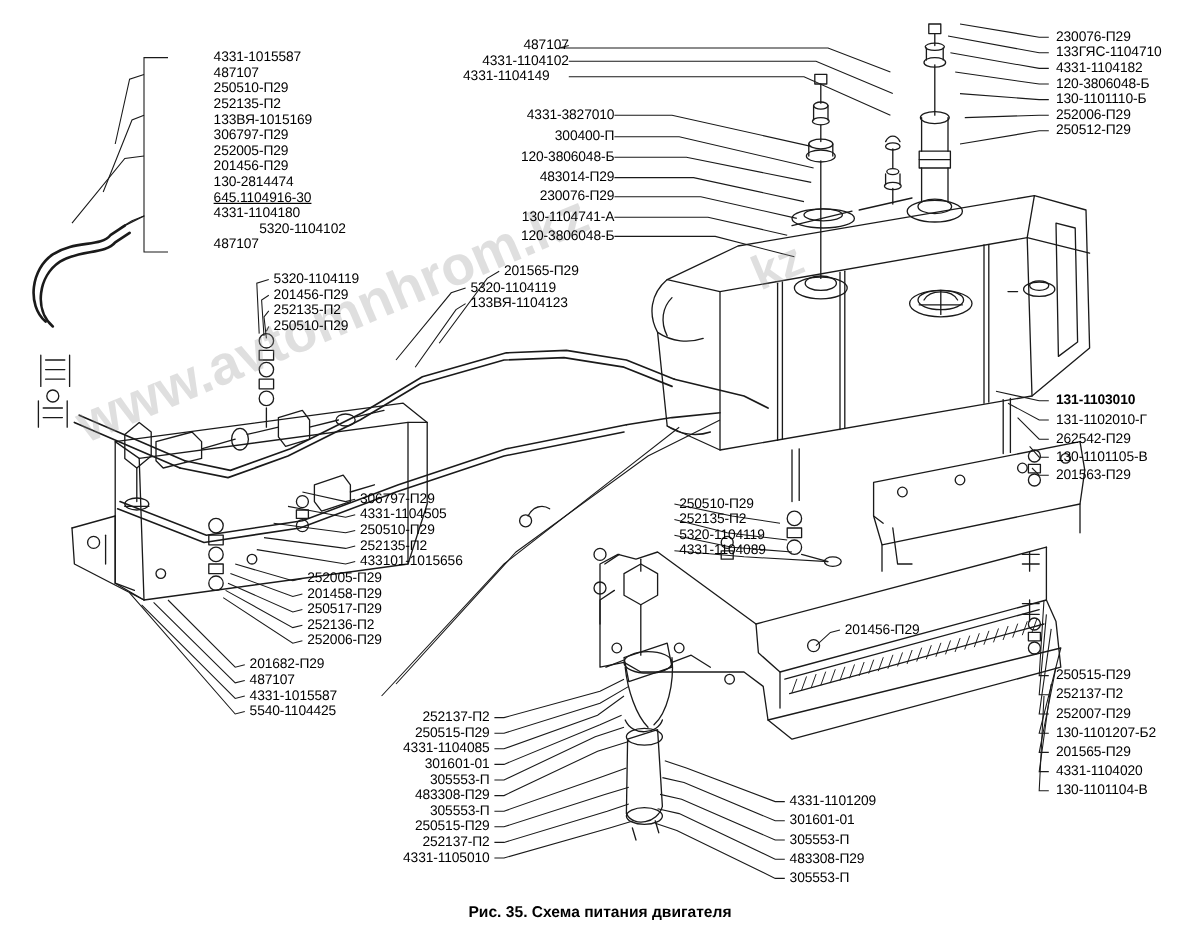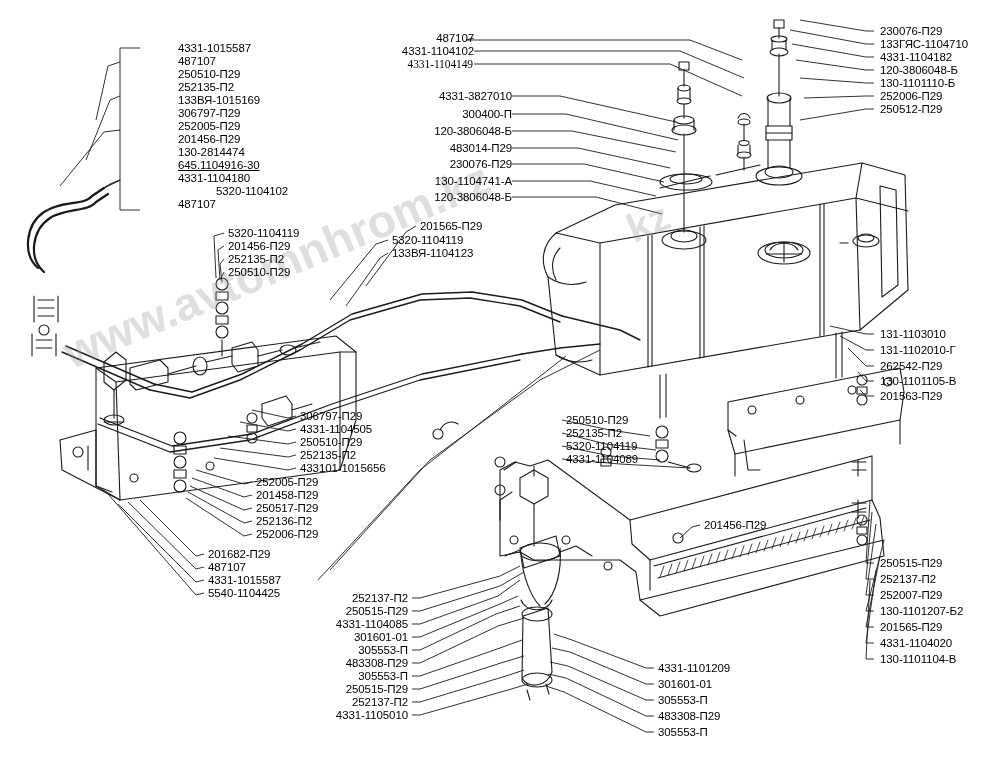--- a/index.html
+++ b/index.html
@@ -431,39 +431,39 @@
   <div class="label" style="left:228px; top:253px;">252135-П2</div>
   <div class="label" style="left:228px; top:266px;">250510-П29</div>
 
   <div class="label" style="left:392px; top:234px;">5320-1104119</div>
   <div class="label" style="left:392px; top:247px;">133ВЯ-1104123</div>
 
   <div class="label" style="left:420px; top:220px;">201565-П29</div>
 
   <div class="label right" style="left:330px; top:32px; width:144px;">487107</div>
   <div class="label right" style="left:330px; top:45px; width:144px;">4331-1104102</div>
-  <div class="label right" style="left:329px; top:58px; width:144px;font-family:Liberation Serif, serif;">4331-1104149</div>
+  <div class="label right" style="left:314px; top:58px; width:144px;">4331-1104149</div>
 
   <div class="label right" style="left:368px; top:90px;  width:144px;">4331-3827010</div>
   <div class="label right" style="left:368px; top:108px; width:144px;">300400-П</div>
   <div class="label right" style="left:368px; top:125px; width:144px;">120-3806048-Б</div>
   <div class="label right" style="left:368px; top:142px; width:144px;">483014-П29</div>
   <div class="label right" style="left:368px; top:158px; width:144px;">230076-П29</div>
   <div class="label right" style="left:368px; top:175px; width:144px;">130-1104741-А</div>
   <div class="label right" style="left:368px; top:191px; width:144px;">120-3806048-Б</div>
 
   <div class="label" style="left:880px; top:25px;">230076-П29</div>
   <div class="label" style="left:880px; top:38px;">133ГЯС-1104710</div>
   <div class="label" style="left:880px; top:51px;">4331-1104182</div>
   <div class="label" style="left:880px; top:64px;">120-3806048-Б</div>
   <div class="label" style="left:880px; top:77px;">130-1101110-Б</div>
   <div class="label" style="left:880px; top:90px;">252006-П29</div>
   <div class="label" style="left:880px; top:103px;">250512-П29</div>
 
-  <div class="label" style="left:880px; top:328px;">131-1103010</div>
+  <div class="label" style="left:880px; top:328px;font-weight:bold;">131-1103010</div>
   <div class="label" style="left:880px; top:344px;">131-1102010-Г</div>
   <div class="label" style="left:880px; top:360px;">262542-П29</div>
   <div class="label" style="left:880px; top:375px;">130-1101105-В</div>
   <div class="label" style="left:880px; top:390px;">201563-П29</div>
 
   <div class="label" style="left:880px; top:557px;">250515-П29</div>
   <div class="label" style="left:880px; top:573px;">252137-П2</div>
   <div class="label" style="left:880px; top:589px;">252007-П29</div>
   <div class="label" style="left:880px; top:605px;">130-1101207-Б2</div>
   <div class="label" style="left:880px; top:621px;">201565-П29</div>
@@ -504,14 +504,15 @@
   <div class="label right" style="left:260px; top:683px; width:148px;">250515-П29</div>
   <div class="label right" style="left:260px; top:696px; width:148px;">252137-П2</div>
   <div class="label right" style="left:260px; top:709px; width:148px;">4331-1105010</div>
 
   <div class="label" style="left:658px; top:662px;">4331-1101209</div>
   <div class="label" style="left:658px; top:678px;">301601-01</div>
   <div class="label" style="left:658px; top:694px;">305553-П</div>
   <div class="label" style="left:658px; top:710px;">483308-П29</div>
   <div class="label" style="left:658px; top:726px;">305553-П</div>
 
+  <div class="caption">Рис. 35. Схема питания двигателя</div>
 
 </div>
 
 </body></html>

